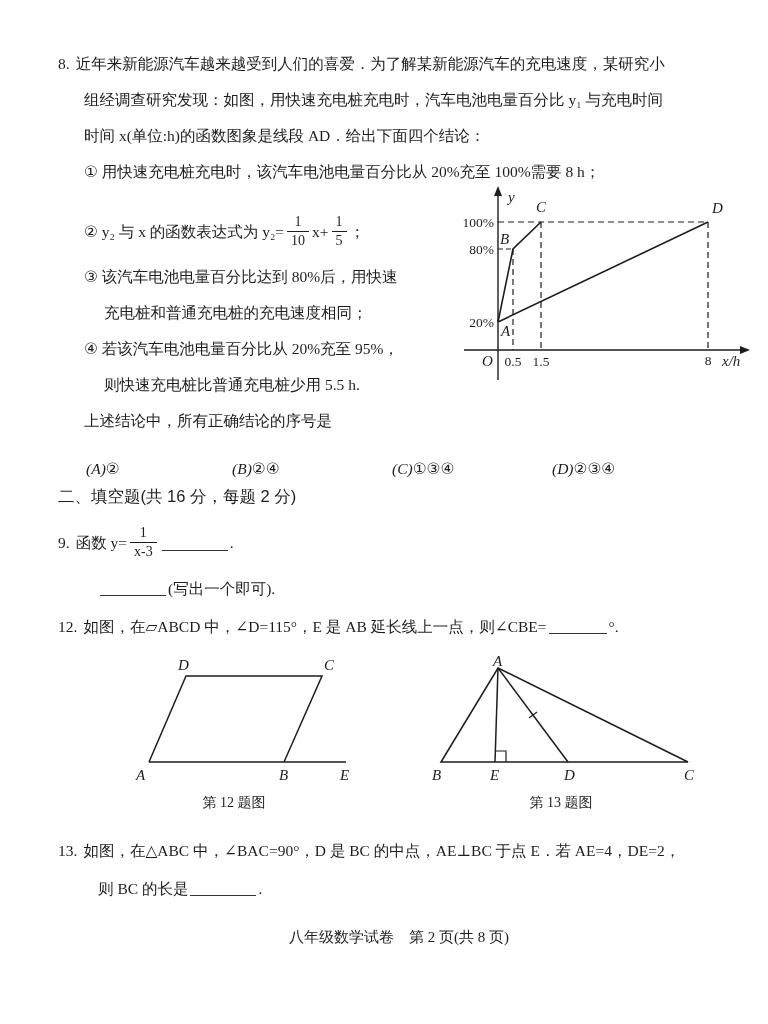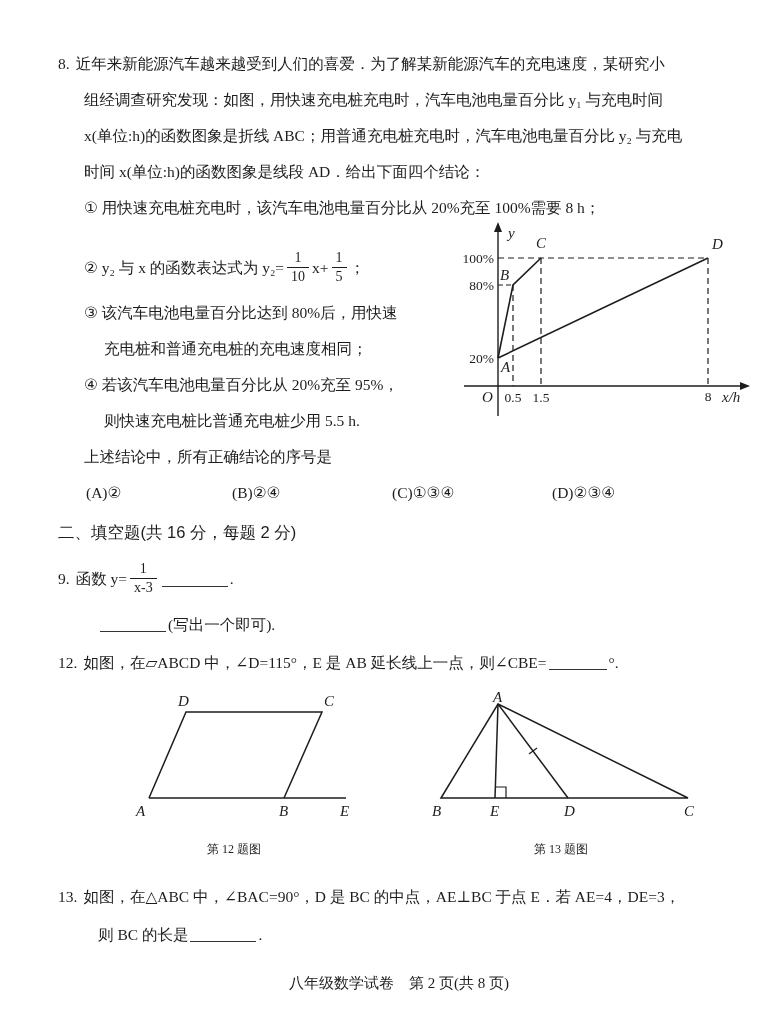--- a/index.html
+++ b/index.html
@@ -17,41 +17,40 @@
   .concl-col { width:372px; flex:0 0 auto; }
   .graph-col { flex:0 0 auto; margin-left:0px; margin-top:-8px; }
   .indent2 { padding-left:20px; }
   .eqline { line-height:34px; margin:24px 0 10px 0; display:flex; align-items:center; white-space:nowrap; }
   .frac { display:inline-block; text-align:center; vertical-align:middle; font-size:14px; margin:0 3px; }
   .frac .num { display:block; border-bottom:1px solid #1d1d1d; padding:0 4px 1px 4px; line-height:1.15; }
   .frac .den { display:block; padding:1px 4px 0 4px; line-height:1.15; }
   .blank { display:inline-block; width:66px; height:15px; border-bottom:1.5px solid #333; vertical-align:-2px; margin:0 2px; }
   .blank.short { width:58px; }
   .options-row { position:relative; height:36px; line-height:36px; }
-  .opt { position:absolute; top:0; white-space:nowrap; }
+  .opt { position:absolute; top:12px; white-space:nowrap;font-style:italic; }
   .sec-header { font-weight:normal; line-height:42px; font-size:16.5px; font-family:"Liberation Sans","DejaVu Sans",sans-serif; }
   .qline { line-height:38px; white-space:nowrap; }
   .q9-line { display:flex; align-items:center; line-height:30px; margin:8px 0 10px 0; white-space:nowrap; }
   .figs-row { display:flex; align-items:flex-end; margin-top:10px; }
   .fig { text-align:center; }
-  .fig-cap { line-height:26px; font-size:12px; margin-top:12px; }
+  .fig-cap { line-height:26px; font-size:14px; margin-top:2px; }
   svg { display:block; }
   .svg-lab { font-family:"Liberation Serif","DejaVu Serif",serif; font-style:italic; font-size:15px; fill:#1d1d1d; }
   .svg-num { font-family:"Liberation Serif","DejaVu Serif",serif; font-style:normal; font-size:13.5px; fill:#1d1d1d; }
   .footer { text-align:center; line-height:30px; font-size:15px; margin-top:14px; }
 </style>
 </head>
 <body>
 
 <div class="page">
 
   <div class="q8-body">
     <div class="tline q8-first" style="margin-left:-26px;"><span class="qnum">8.</span><span>近年来新能源汽车越来越受到人们的喜爱．为了解某新能源汽车的充电速度，某研究小</span></div>
     <div class="tline">组经调查研究发现：如图，用快速充电桩充电时，汽车电池电量百分比 y₁ 与充电时间</div>
-    <div class="tline">x(单位:h)的函数图象是折线 ABC；用普通充电桩充电时，汽车电池电量百分比 y₂ 与充电</div>
     <div class="tline">时间 x(单位:h)的函数图象是线段 AD．给出下面四个结论：</div>
 
     <div class="tline">① 用快速充电桩充电时，该汽车电池电量百分比从 20%充至 100%需要 8 h；</div>
 
     <div class="row8">
       <div class="concl-col">
         <div class="eqline">
           <span>② y₂ 与 x 的函数表达式为 y₂=</span>
             <span class="frac">
               <span class="num">1</span>
@@ -163,21 +162,21 @@
         <text x="16" y="124" class="svg-lab">B</text>
         <text x="74" y="124" class="svg-lab">E</text>
         <text x="148" y="124" class="svg-lab">D</text>
         <text x="268" y="124" class="svg-lab">C</text>
       </svg>
       <div class="fig-cap">第 13 题图</div>
     </div>
   </div>
 
   <div class="qline" style="margin-top:16px;">
-    <span class="qnum">13.</span><span>如图，在△ABC 中，∠BAC=90°，D 是 BC 的中点，AE⊥BC 于点 E．若 AE=4，DE=3，</span>
+    <span class="qnum">13.</span><span>如图，在△ABC 中，∠BAC=90°，D 是 BC 的中点，AE⊥BC 于点 E．若 AE=4，DE=2，</span>
   </div>
   <div class="qline" style="padding-left:40px;">
     <span>则 BC 的长是</span><span class="blank"></span><span>.</span>
   </div>
 
   <div class="footer">八年级数学试卷　第 2 页(共 8 页)</div>
 
 </div>
 
 </body></html>

